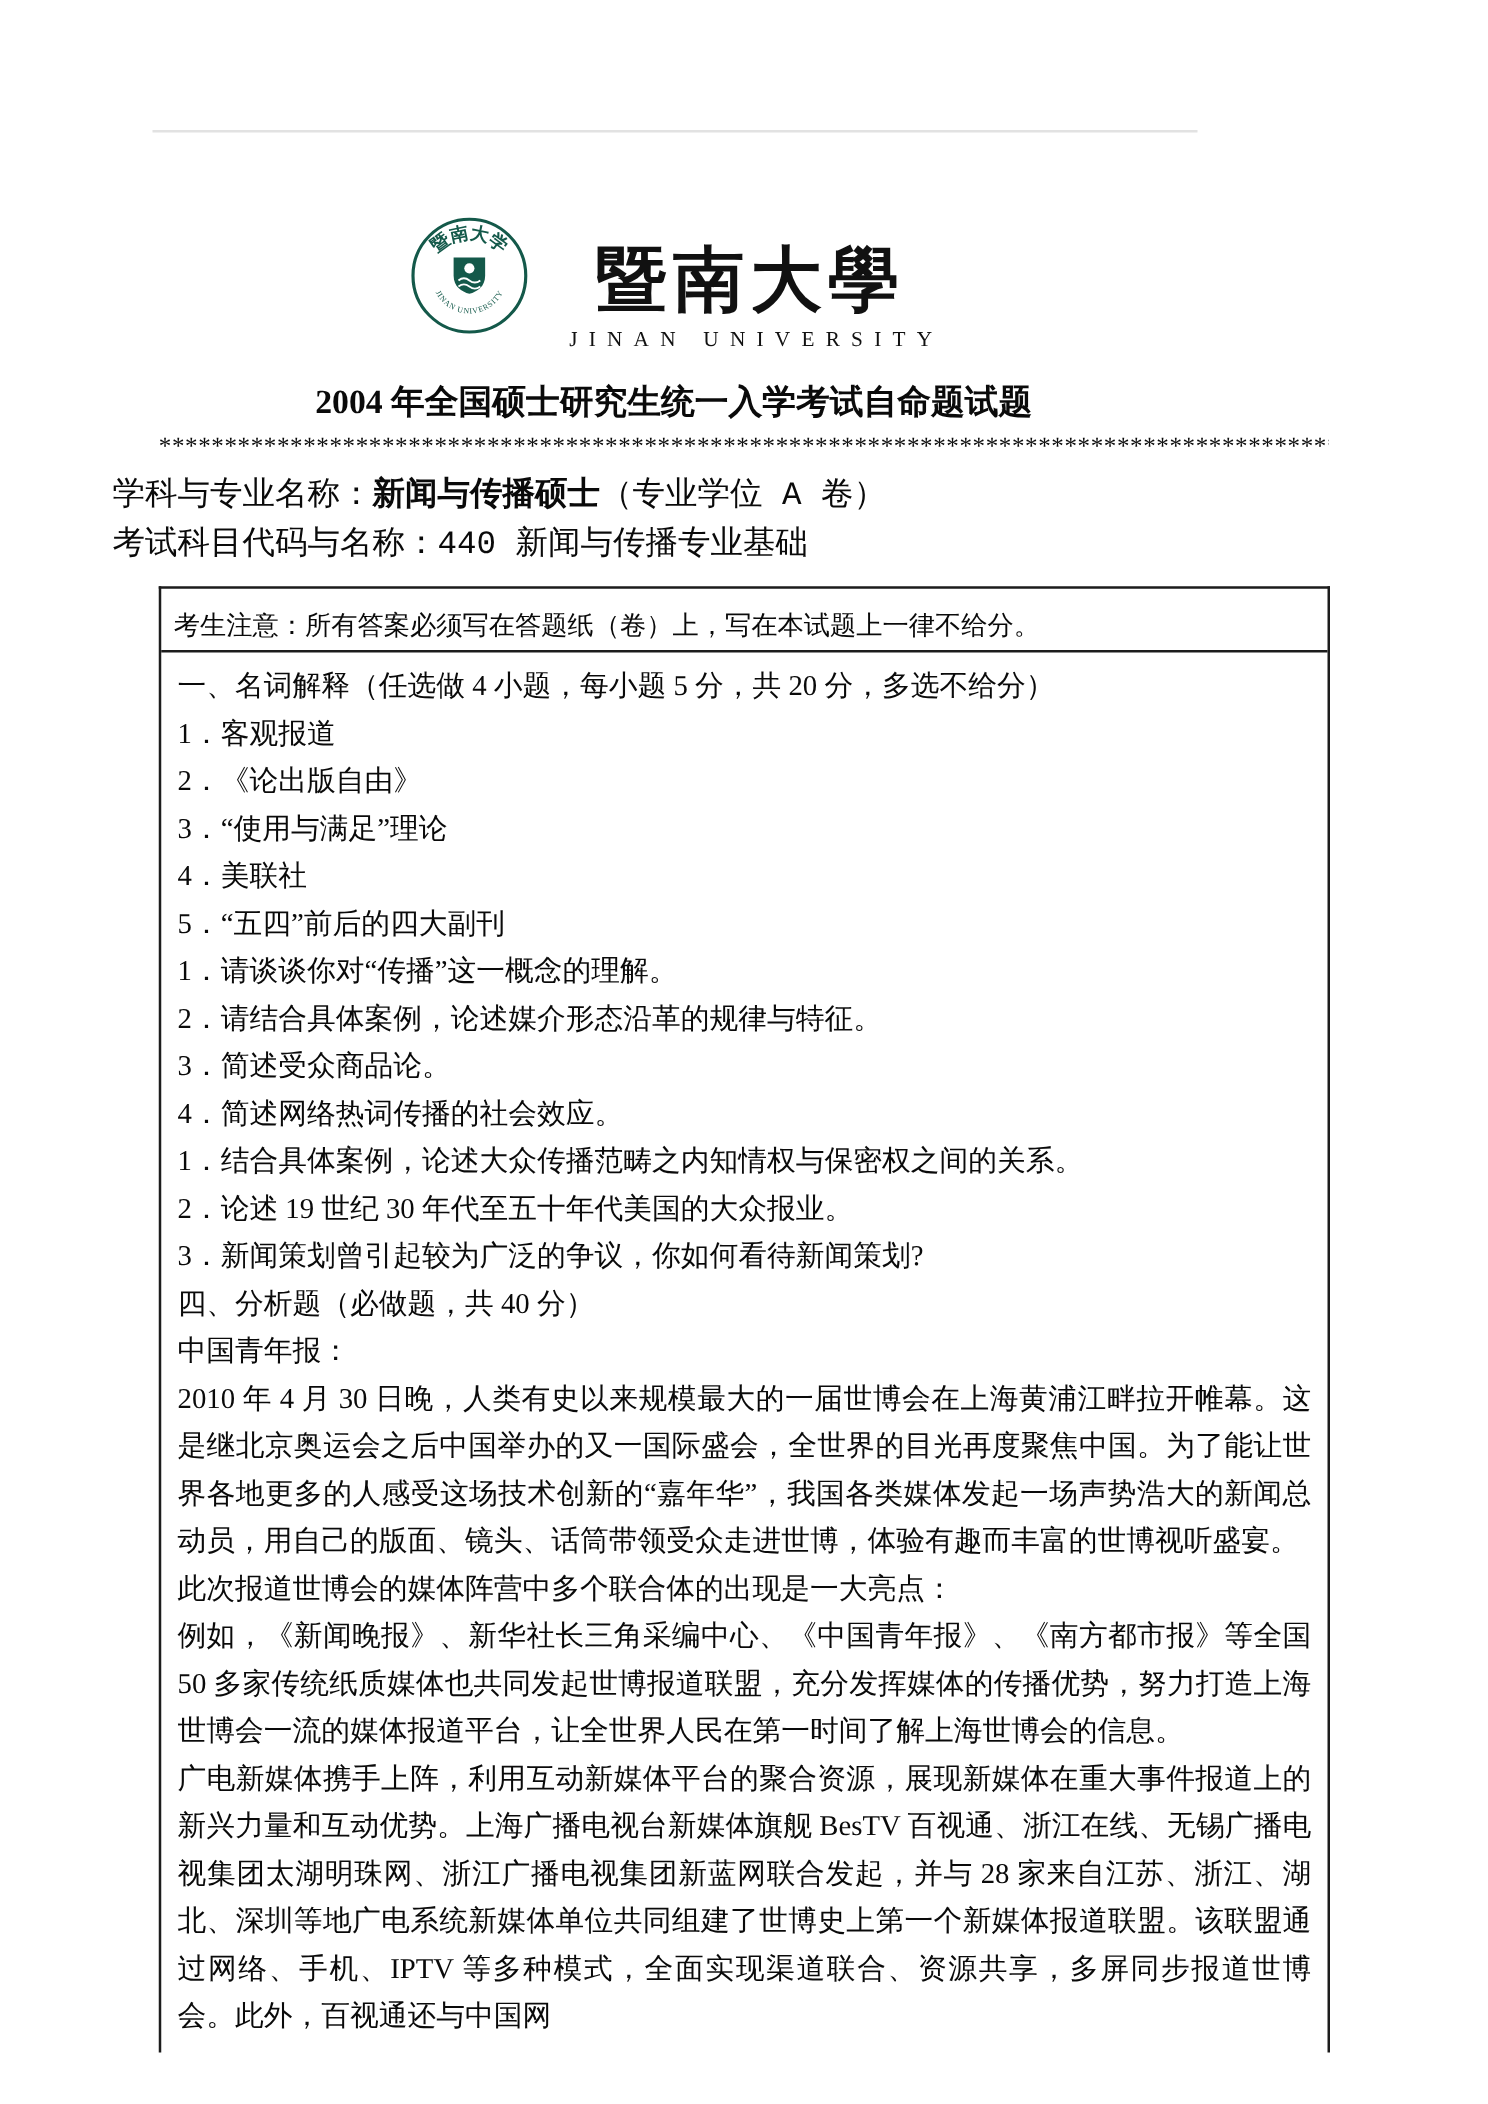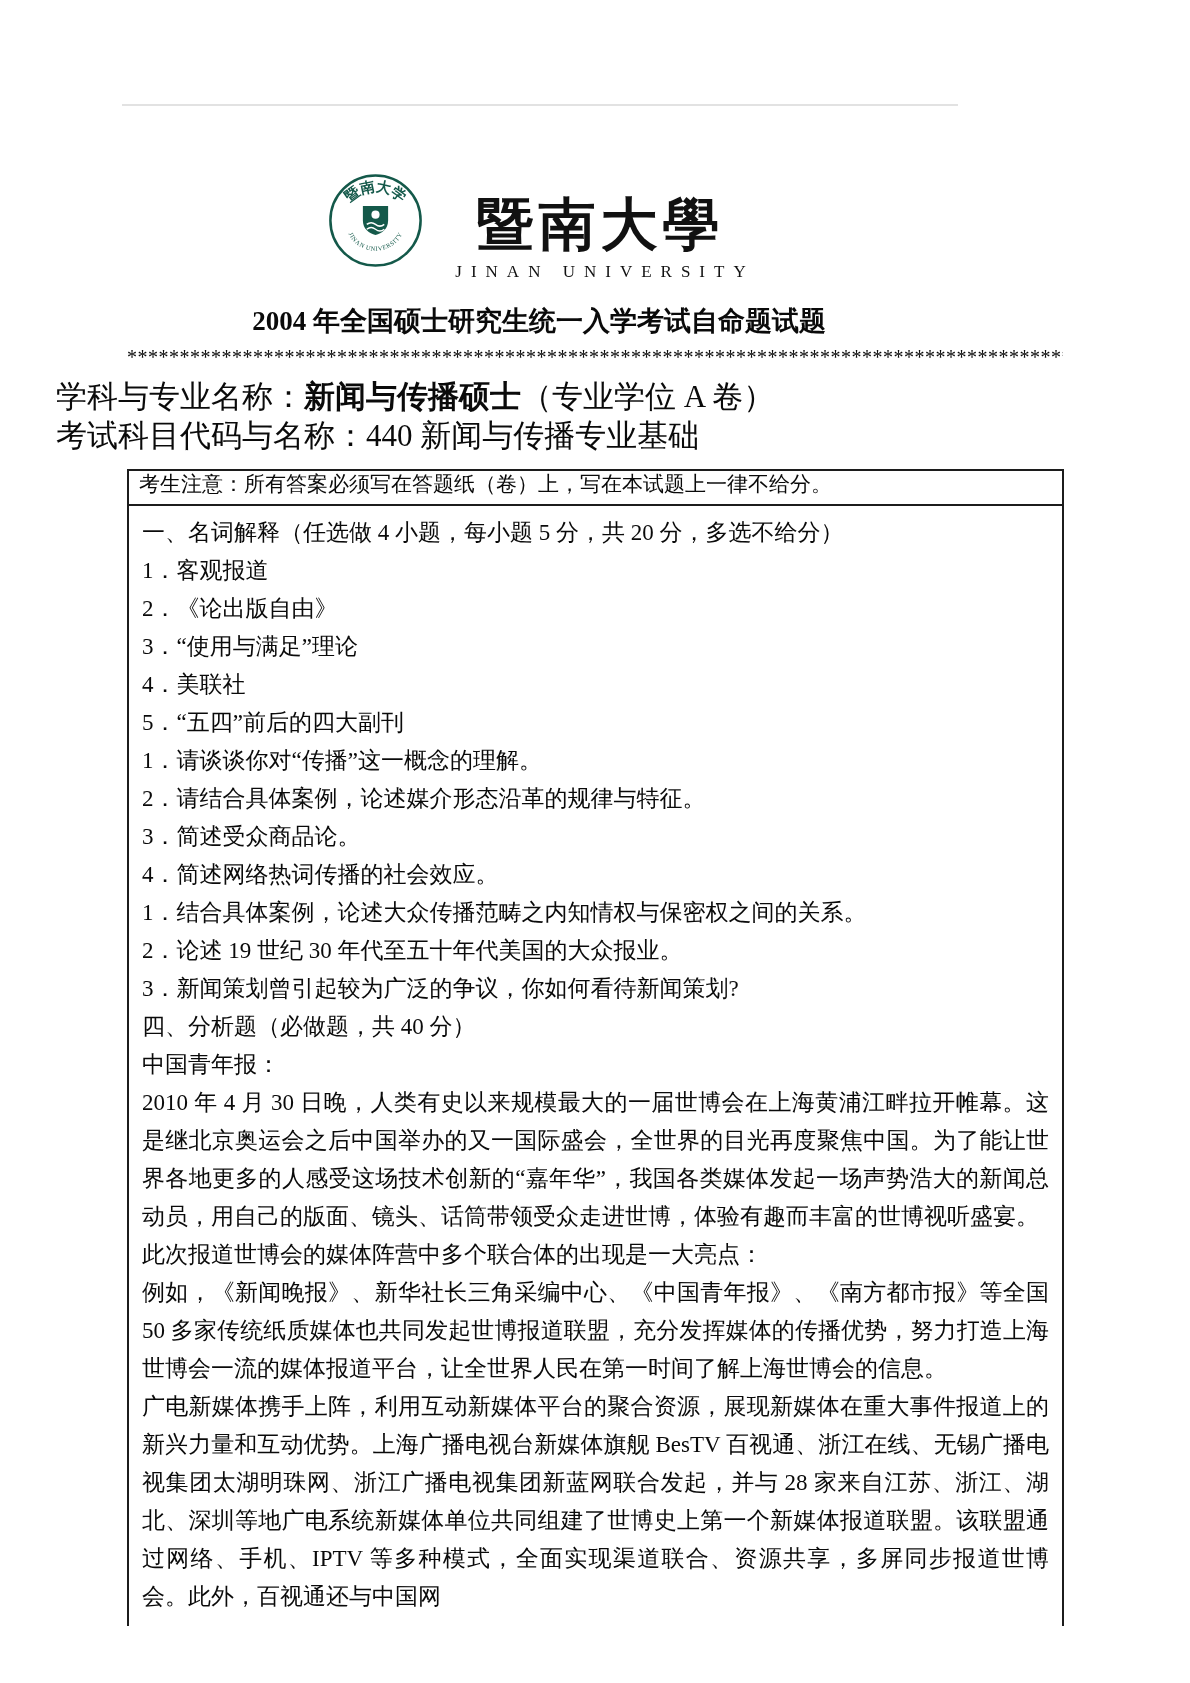--- a/index.html
+++ b/index.html
@@ -21,26 +21,26 @@
   .univ-en { font-size:17px; letter-spacing:9px; text-indent:9px; margin-top:6px; color:#111; }
 
   .title {
     width:936px; margin:22px 0 0 127px; padding-right:112px;
     text-align:center; font-size:27px; font-weight:bold; line-height:34px;
   }
   .stars {
     width:936px; margin:6px 0 0 127px; font-size:20px; line-height:26px;
     white-space:nowrap; overflow:hidden; letter-spacing:0.5px;
   }
-  .meta { width:936px; margin:8px 0 0 56px; font-size:31px; line-height:37px; }
+  .meta { width:936px; margin:8px 0 0 90px; font-size:26px; line-height:37px;font-family:Liberation Mono, monospace; }
   .meta + .meta { margin-top:2px; }
   .meta b { font-weight:bold; }
 
   .frame { width:937px; margin:15px 0 0 127px; border:2px solid #1c1c1c; border-bottom:0; }
-  .notice { font-size:21px; line-height:27px; padding:0 10px 6px; border-bottom:2px solid #1c1c1c; }
+  .notice { font-size:21px; line-height:27px; padding:16px 10px 6px; border-bottom:2px solid #1c1c1c; }
   .qbody { padding:8px 13px 10px; font-size:23px; line-height:38px; }
   .qbody p { text-align:justify; text-justify:inter-ideograph; }
 </style>
 </head>
 <body>
 
 <div class="sheet">
 
   <div class="top-rule"></div>
 

